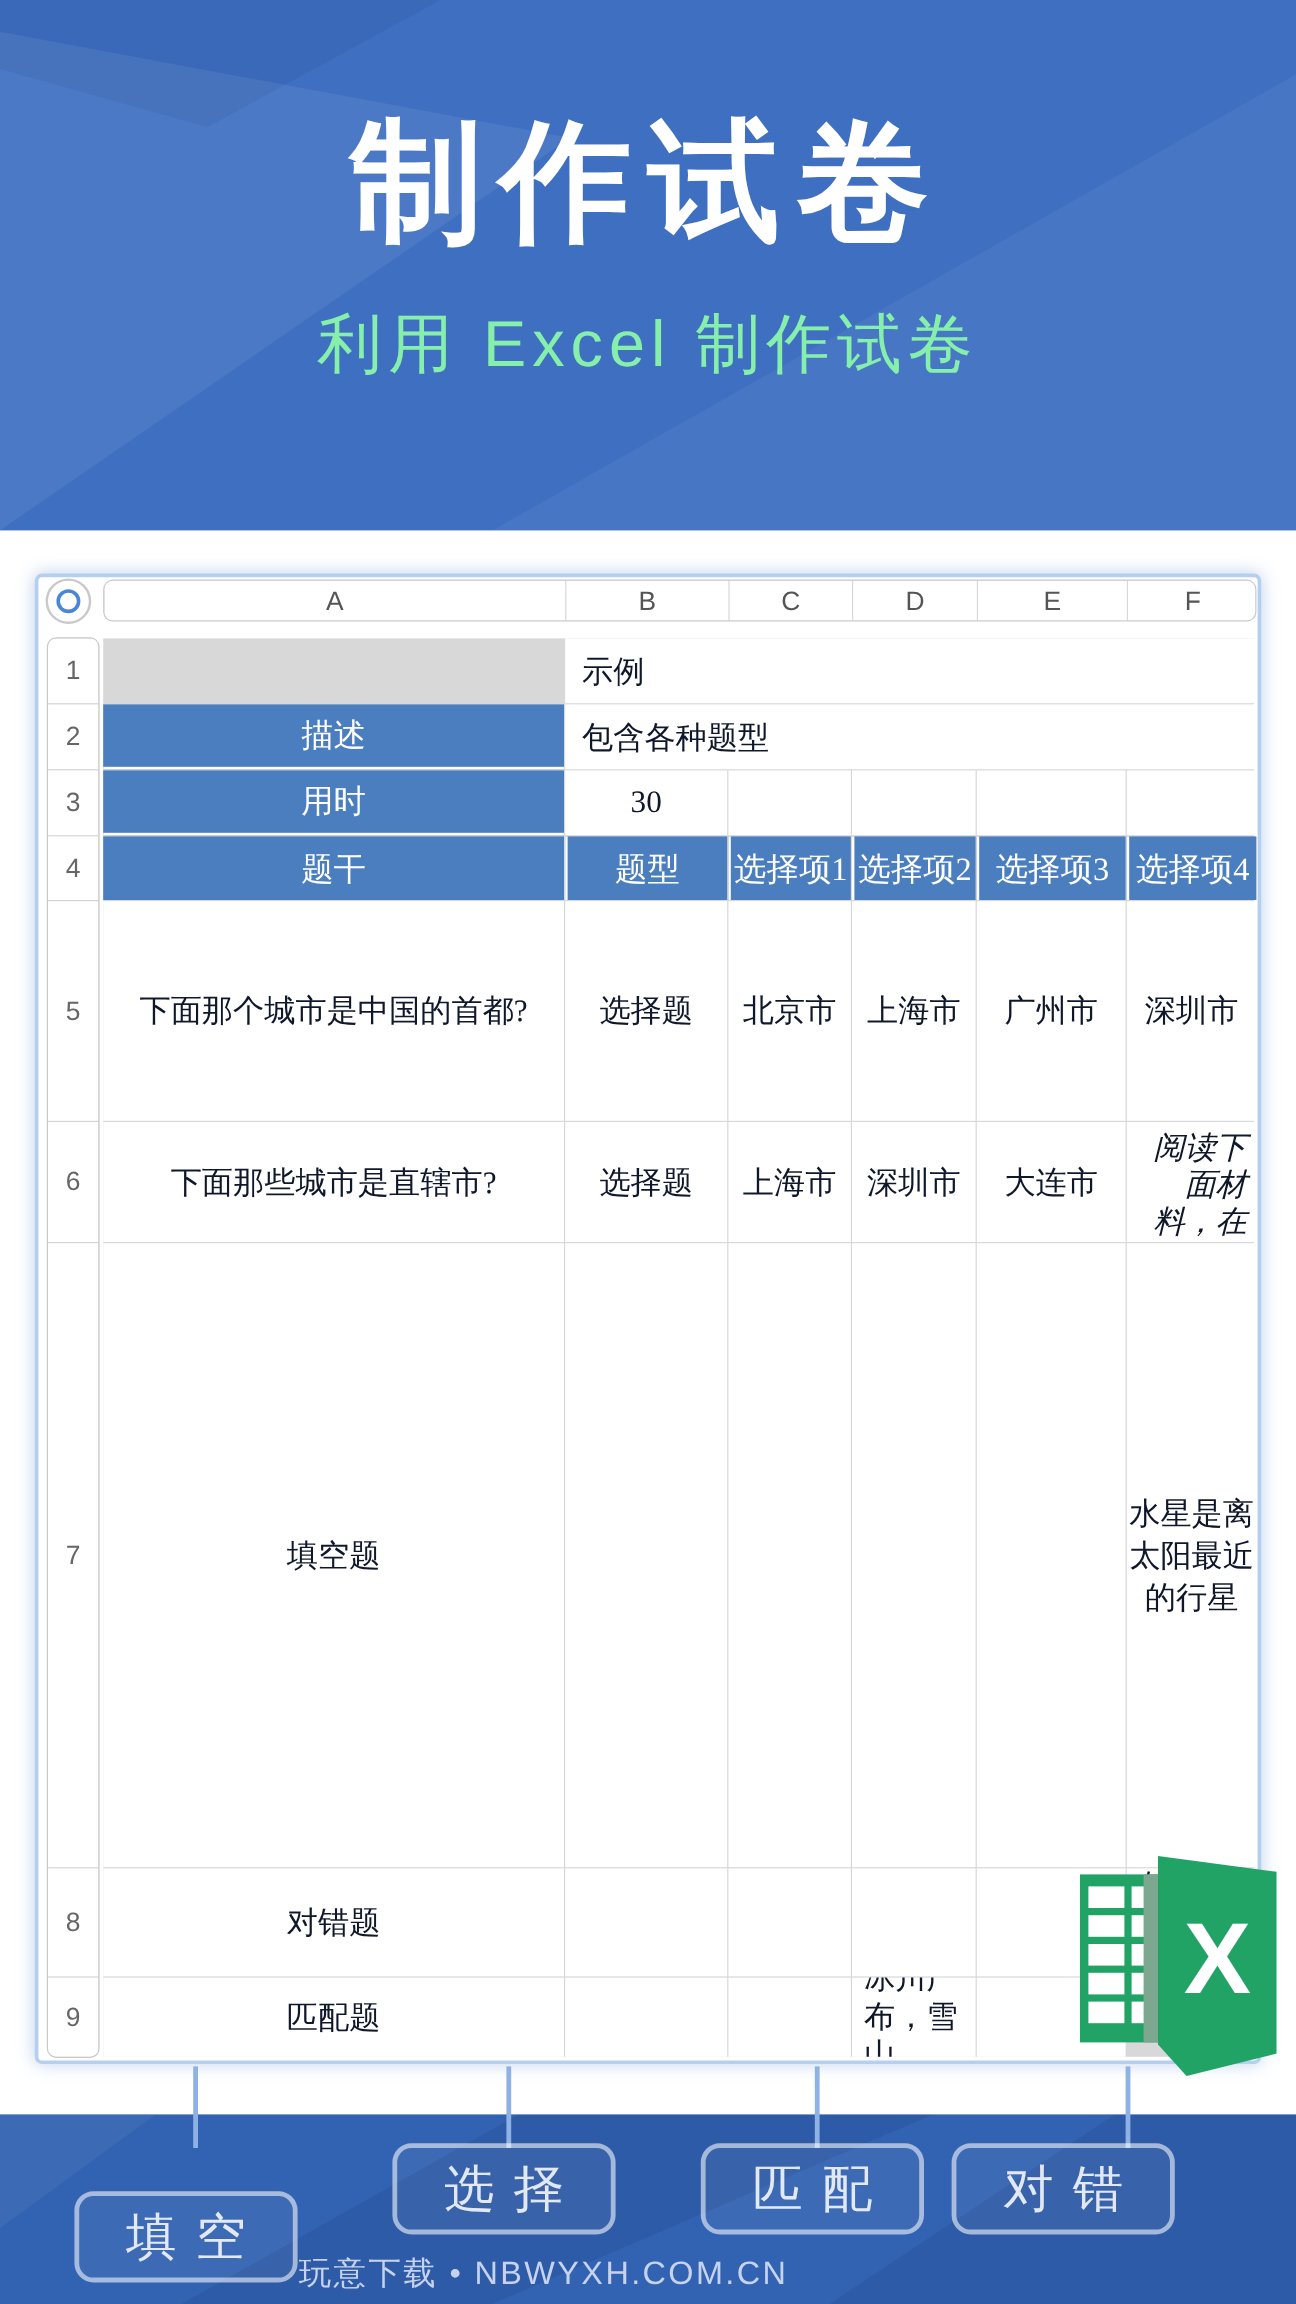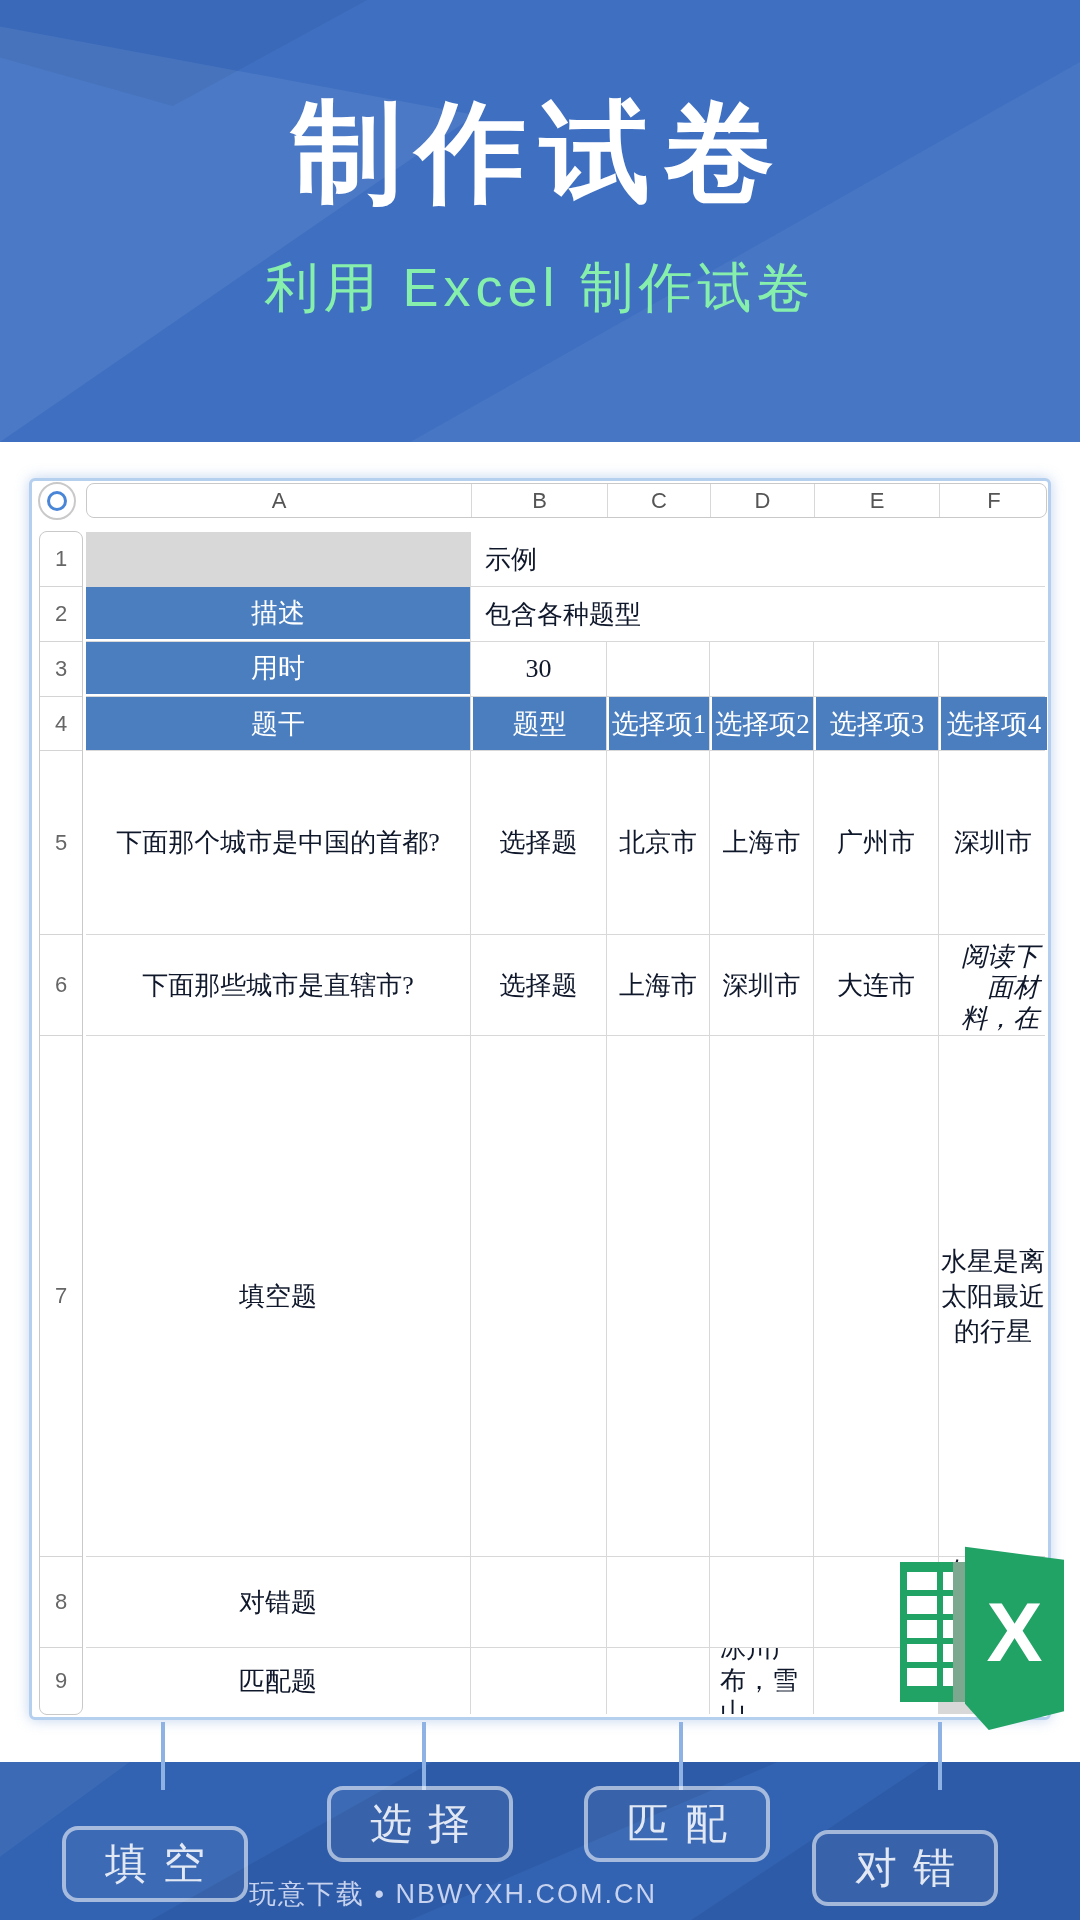--- a/index.html
+++ b/index.html
@@ -233,17 +233,17 @@
 
 <div class="btn" style="left:62px;margin-top:40px;">
   <span>填空</span>
 </div>
 <div class="btn" style="left:327px;">
   <span>选择</span>
 </div>
 <div class="btn" style="left:584px;">
   <span>匹配</span>
 </div>
-<div class="btn" style="left:812px;margin-top:44px;">
+<div class="btn" style="left:793px;">
   <span>对错</span>
 </div>
 
 <div class="footer">玩意下载 • NBWYXH.COM.CN</div>
 
 </body></html>

